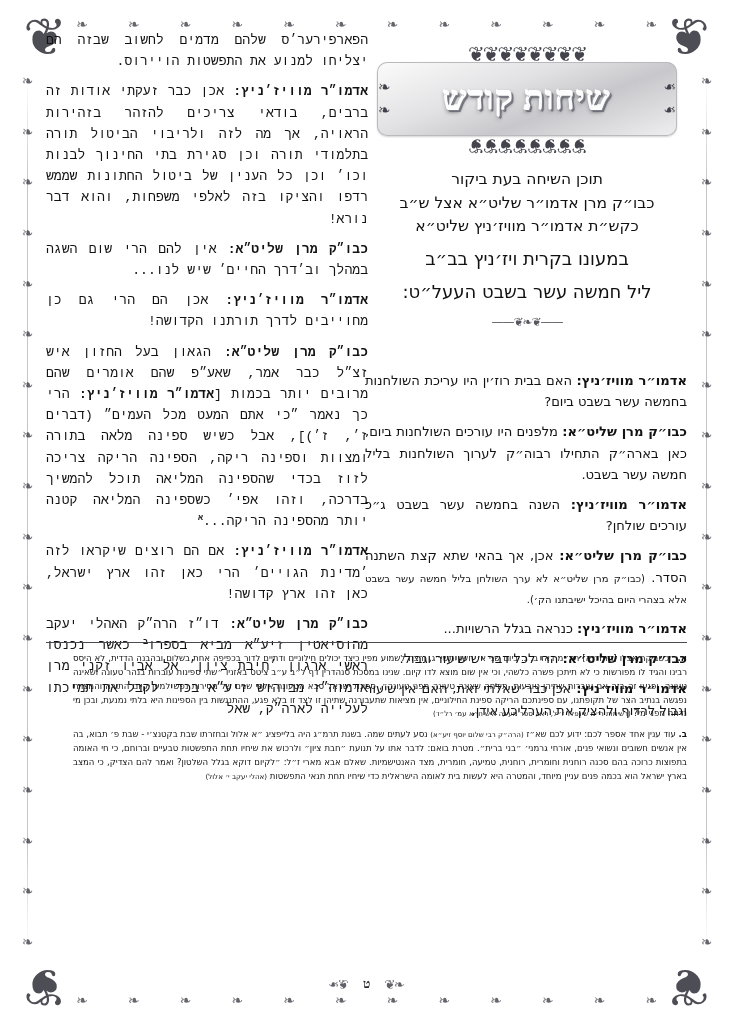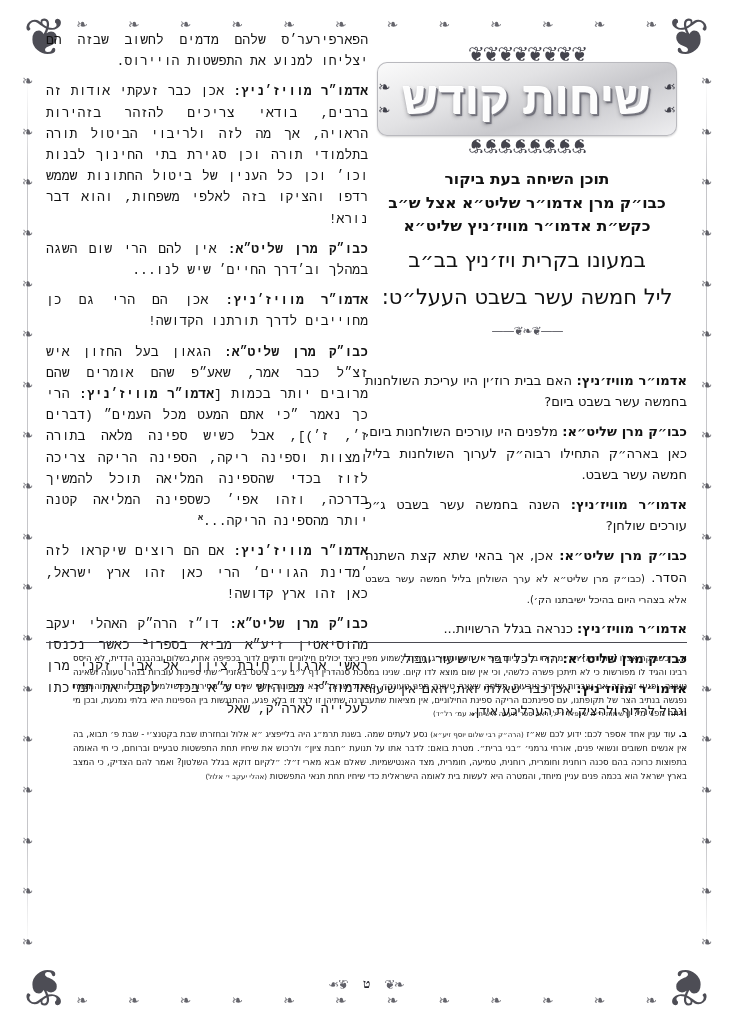--- a/index.html
+++ b/index.html
@@ -70,44 +70,44 @@
   .plaque-wrap { position: relative; padding: 16px 10px; }
   .plaque {
     position: relative;
     height: 74px;
     border-radius: 10px;
     background: linear-gradient(160deg,#fbfbfb 0%,#e2e2e4 38%,#c8c8cc 62%,#efeff1 100%);
     box-shadow: inset 0 0 0 1px #b9b9be, 0 1px 2px rgba(0,0,0,.18);
     display:flex; align-items:center; justify-content:center;
   }
   .plaque-title {
-    font-family: Liberation Sans, sans-serif;
+    font-family: Liberation Serif, serif;
     font-weight: 700;
-    font-size: 44px;
+    font-size: 34px;
     letter-spacing: 1px;
     color: #fdfdfd;
     text-shadow:
        1px 1px 0 #7d7d86, 2px 2px 1px #6a6a74,
       -1px -1px 0 #ffffff, 0 2px 4px rgba(40,40,50,.55);
   }
   .plaque-orn {
     position:absolute; color:#30303a; opacity:.9; font-size:20px; line-height:1;
   }
   .orn-top    { top:-2px;  left:0; right:0; text-align:center; letter-spacing:-2px; }
   .orn-bottom { bottom:-4px; left:0; right:0; text-align:center; letter-spacing:-2px; transform: scaleY(-1); }
   .orn-l { left:-2px; top:14px; bottom:14px; width:18px; display:flex; flex-direction:column; justify-content:space-around; align-items:center; font-size:15px;}
   .orn-r { right:-2px; top:14px; bottom:14px; width:18px; display:flex; flex-direction:column; justify-content:space-around; align-items:center; font-size:15px; transform: scaleX(-1);}
 
   .subhead { margin-top: 16px; text-align:center; }
   .subhead .l1 {
-    font-weight:700; font-size:15.5px; color:#111; line-height:1.52;
+    font-weight:400; font-size:15.5px; color:#111; line-height:1.52;
     font-family:"DejaVu Sans","Liberation Sans",sans-serif;
   }
   .subhead .l2 {
-    font-size:21px; color:#111; line-height:1.5; margin-top:6px;
+    font-size:18px; color:#111; line-height:1.5; margin-top:6px;
     font-family:"DejaVu Sans","Liberation Sans",sans-serif;
   }
   .divider-orn {
     margin: 10px auto 0; width: 150px; text-align:center;
     color:#3a3a44; font-size:12px; opacity:.85; letter-spacing:-1px;
   }
 
   
   .cols { position:absolute; left:0; right:0; top:0; height:600px; }
   .col {

